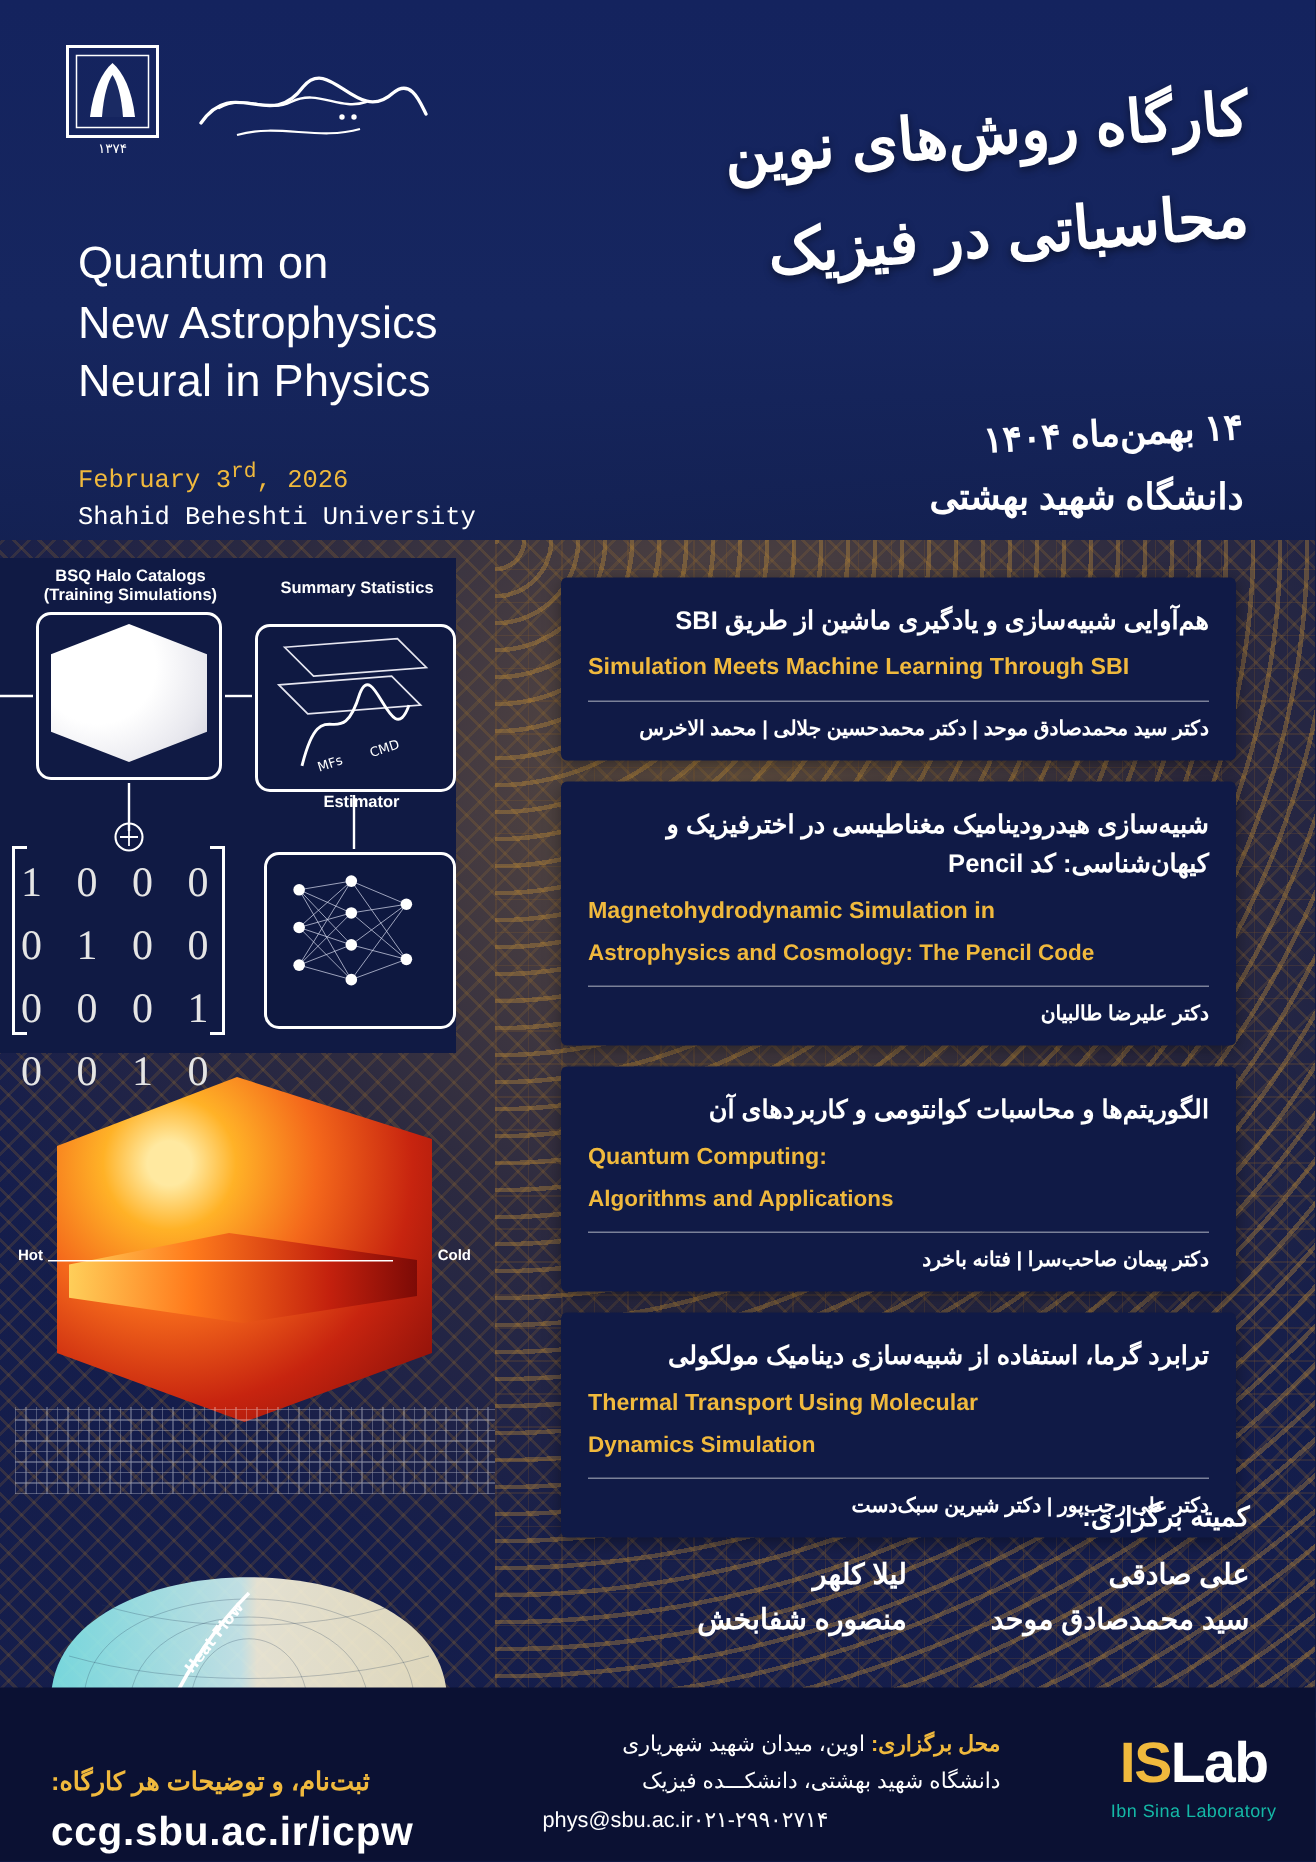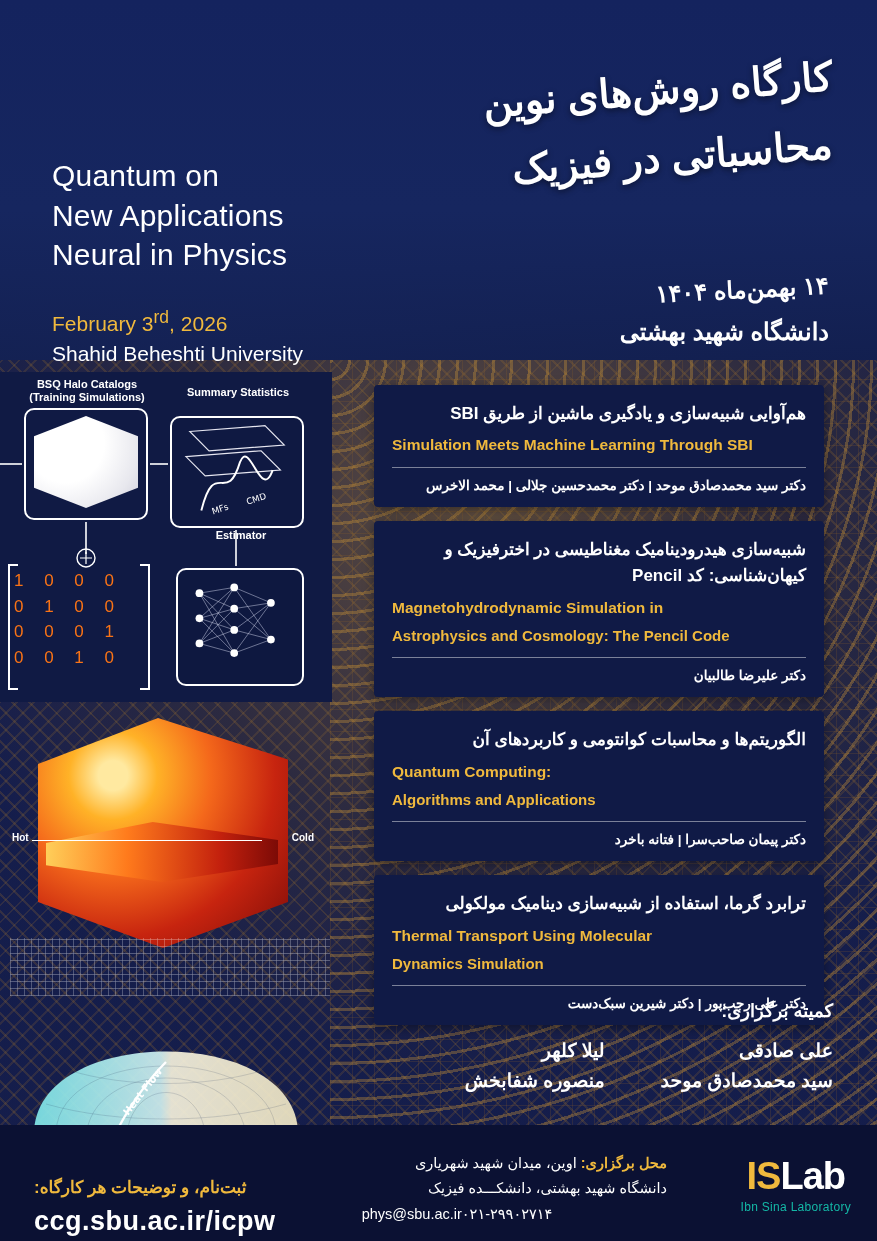--- a/index.html
+++ b/index.html
@@ -47,21 +47,21 @@
   .anjoman-logo { width: 160px; height: 62px; }
 
   
   .en-title {
     position: absolute; left: 52px; top: 156px;
     color: #ffffff; font-size: 30px; line-height: 1.32; font-weight: 400;
     letter-spacing: 0.2px;
   }
   .en-sub {
     position: absolute; left: 52px; top: 305px;
-    color: #f0b93d; font-size: 21px; line-height: 1.45; font-weight: 400;
+    color: #f0b93d; font-size: 17px; line-height: 1.45; font-weight: 400; font-family: Liberation Mono, monospace;
   }
   .en-sub .white { color: #ffffff; }
 
   .fa-title {
     position: absolute; right: 44px; top: 62px; width: 430px;
     text-align: right; direction: rtl;
     color: #ffffff; font-size: 40px; line-height: 1.55; font-weight: 700;
     text-shadow: 0 2px 6px rgba(0,0,0,0.45);
   }
   .fa-title .l1 { display:block; transform: rotate(-4.5deg); }
@@ -71,40 +71,40 @@
     text-align: right; direction: rtl; color: #ffffff;
     font-size: 24px; line-height: 1.5; font-weight: 700;
   }
   .fa-date .d1 { display: block; transform: rotate(-3deg); }
   .fa-date .d2 { display: block; }
 
   
   .img-col { position: absolute; left: 0; top: 372px; width: 332px; height: 790px; }
 
   .diagram {
-    position: absolute; left: 0; top: 0; width: 332px; height: 330px;
+    position: absolute; left: 0; top: 0; width: 304px; height: 330px;
     background: #101a44;
   }
   .diag-label {
     position: absolute; color: #ffffff; font-size: 11px; font-weight: 700; text-align: center;
     line-height: 1.2;
   }
   .box-out {
     position: absolute; border: 2px solid #ffffff; border-radius: 10px;
   }
   .cube-white {
     position: absolute; left: 34px; top: 44px; width: 104px; height: 92px;
     background:
       radial-gradient(circle at 30% 30%, #ffffff 0 40%, #e8e8ee 75%, #cfcfdb 100%);
     clip-path: polygon(0% 22%, 50% 0%, 100% 22%, 100% 78%, 50% 100%, 0% 78%);
     filter: blur(0.2px);
   }
   .matrix {
     position: absolute; left: 14px; top: 196px;
-    color: #f97316; font-family: Liberation Sans, sans-serif; font-size: 17px; line-height: 1.5;
+    color: #e5e5e5; font-family: Liberation Serif, serif; font-size: 28px; line-height: 1.5;
     letter-spacing: 8px;
   }
   .matrix-bracket-l, .matrix-bracket-r {
     position: absolute; top: 192px; width: 10px; height: 126px;
     border: 2px solid #ffffff;
   }
   .matrix-bracket-l { left: 8px; border-right: none; }
   .matrix-bracket-r { left: 140px; border-left: none; }
 
   .nn-box {
@@ -204,24 +204,44 @@
   .lab-logo .sub { color: #14b8a6; font-size: 12px; margin-top: 2px; letter-spacing: 0.3px; }
 </style>
 </head>
 <body>
 
 <div class="poster">
   <div class="top-glow"></div>
   <div class="bg-pattern"></div>
   <div class="bg-pattern2"></div>
 
+  <div class="logo-row">
+    <span class="sbu-logo">
+      <svg viewBox="0 0 62 78" width="62" height="78">
+        <rect x="1" y="1" width="60" height="60" fill="none" stroke="#ffffff" stroke-width="2"></rect>
+        <rect x="7" y="7" width="48" height="48" fill="none" stroke="#ffffff" stroke-width="1"></rect>
+        <path d="M16 48 C18 30 24 18 31 12 C38 18 44 30 46 48 Z" fill="#ffffff"></path>
+        <path d="M24 48 C25 34 28 24 31 20 C34 24 37 34 38 48 Z" fill="#1a2a63"></path>
+        <text x="31" y="72" fill="#ffffff" font-size="9" text-anchor="middle" font-family="DejaVu Sans">۱۳۷۴</text>
+      </svg>
+    </span>
+    <span class="anjoman-logo">
+      <svg viewBox="0 0 160 62" width="160" height="62">
+        <path d="M6 44 C28 12 52 50 74 20 C92 -2 110 46 134 24 C146 14 152 30 156 38" fill="none" stroke="#ffffff" stroke-width="2.2" stroke-linecap="round"></path>
+        <path d="M18 34 C36 24 50 38 66 30 C84 21 98 36 116 30" fill="none" stroke="#ffffff" stroke-width="1.6" stroke-linecap="round"></path>
+        <path d="M30 52 C58 44 84 56 112 48" fill="none" stroke="#ffffff" stroke-width="1.4"></path>
+        <circle cx="100" cy="40" r="1.8" fill="#ffffff"></circle>
+        <circle cx="108" cy="40" r="1.8" fill="#ffffff"></circle>
+      </svg>
+    </span>
+  </div>
 
   <div class="en-title">
     <div>Quantum on</div>
-    <div>New Applications</div>
+    <div>New Astrophysics</div>
     <div>Neural in Physics</div>
   </div>
   <div class="en-sub">
     <div>
       <span>February 3</span><sup>rd</sup><span>, 2026</span>
     </div>
     <div class="white">Shahid Beheshti University</div>
   </div>
 
   <div class="fa-title">

